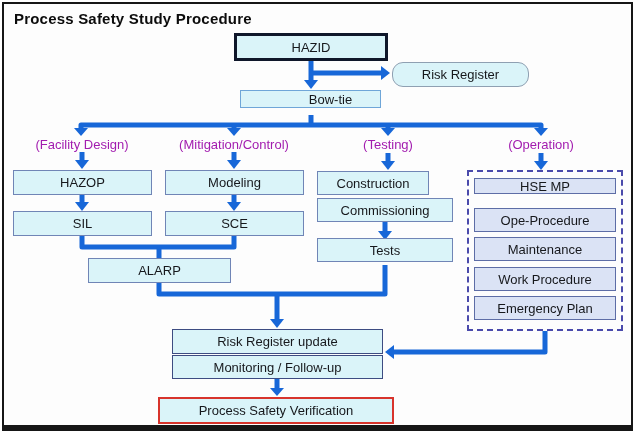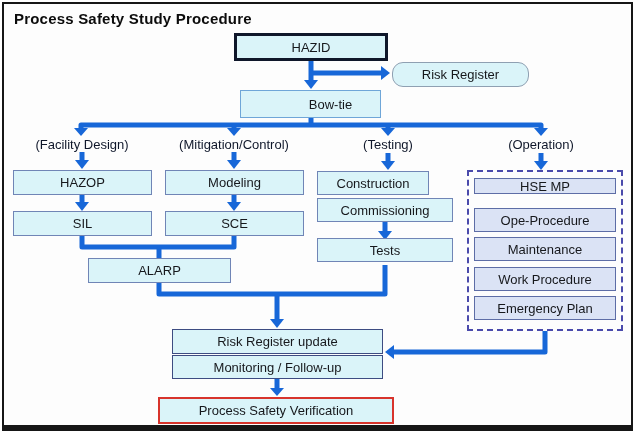--- a/index.html
+++ b/index.html
@@ -11,21 +11,21 @@
   svg.arrows{position:absolute;left:0;top:0;z-index:1;}
   .box{position:absolute;z-index:2;box-sizing:border-box;display:flex;align-items:center;justify-content:center;
        background:#daf4f9;border:1px solid #7085b6;font-size:13px;color:#16181c;white-space:nowrap;}
   .b-hazid{border:3px solid #0f172a;}
   .b-rr{border:1px solid #8fa0b2;}
   .b-bowtie{border:1px solid #6fa6d8;}
   .b-dark{border:1.5px solid #3d4c82;}
   .b-red{border:2px solid #d8342c;}
   .op-group{position:absolute;z-index:2;box-sizing:border-box;border:2px dashed #4a4aab;background:transparent;}
   .b-op{background:#dbe3f5;border:1px solid #5d6da6;z-index:3;}
-  .branch-label{position:absolute;z-index:2;font-size:13px;color:#0f172a;transform:translateX(-50%);white-space:nowrap;}
+  .branch-label{position:absolute;z-index:2;font-size:13px;color:#a21caf;transform:translateX(-50%);white-space:nowrap;}
 </style>
 </head>
 <body>
 
 <div class="frame"></div>
 <div class="stage">
 
   <div class="title">Process Safety Study Procedure</div>
 
   <svg class="arrows" width="640" height="439" viewBox="0 0 640 439" aria-hidden="true">
@@ -65,21 +65,21 @@
       <polygon points="227,202 241,202 234,211"></polygon>
       <polygon points="378,231 392,231 385,240"></polygon>
       <polygon points="270,319 284,319 277,328"></polygon>
       <polygon points="394,345 394,359 385,352"></polygon>
       <polygon points="270,388 284,388 277,396"></polygon>
     </g>
   </svg>
 
   <div class="box b-hazid" style="left:234px;top:33px;width:154px;height:28px;">HAZID</div>
   <div class="box b-rr" style="left:392px;top:62px;width:137px;height:25px;border-radius:11px;">Risk Register</div>
-  <div class="box b-bowtie" style="left:240px;top:90px;width:141px;height:28px;padding-left:40px;">Bow-tie</div>
+  <div class="box b-bowtie" style="left:240px;top:90px;width:141px;height:18px;padding-left:40px;">Bow-tie</div>
 
   <div class="branch-label" style="left:82px;top:137px;">(Facility Design)</div>
   <div class="branch-label" style="left:234px;top:137px;">(Mitigation/Control)</div>
   <div class="branch-label" style="left:388px;top:137px;">(Testing)</div>
   <div class="branch-label" style="left:541px;top:137px;">(Operation)</div>
 
   <div class="box" style="left:13px;top:170px;width:139px;height:25px;">HAZOP</div>
   <div class="box" style="left:13px;top:211px;width:139px;height:25px;">SIL</div>
   <div class="box" style="left:165px;top:170px;width:139px;height:25px;">Modeling</div>
   <div class="box" style="left:165px;top:211px;width:139px;height:25px;">SCE</div>

